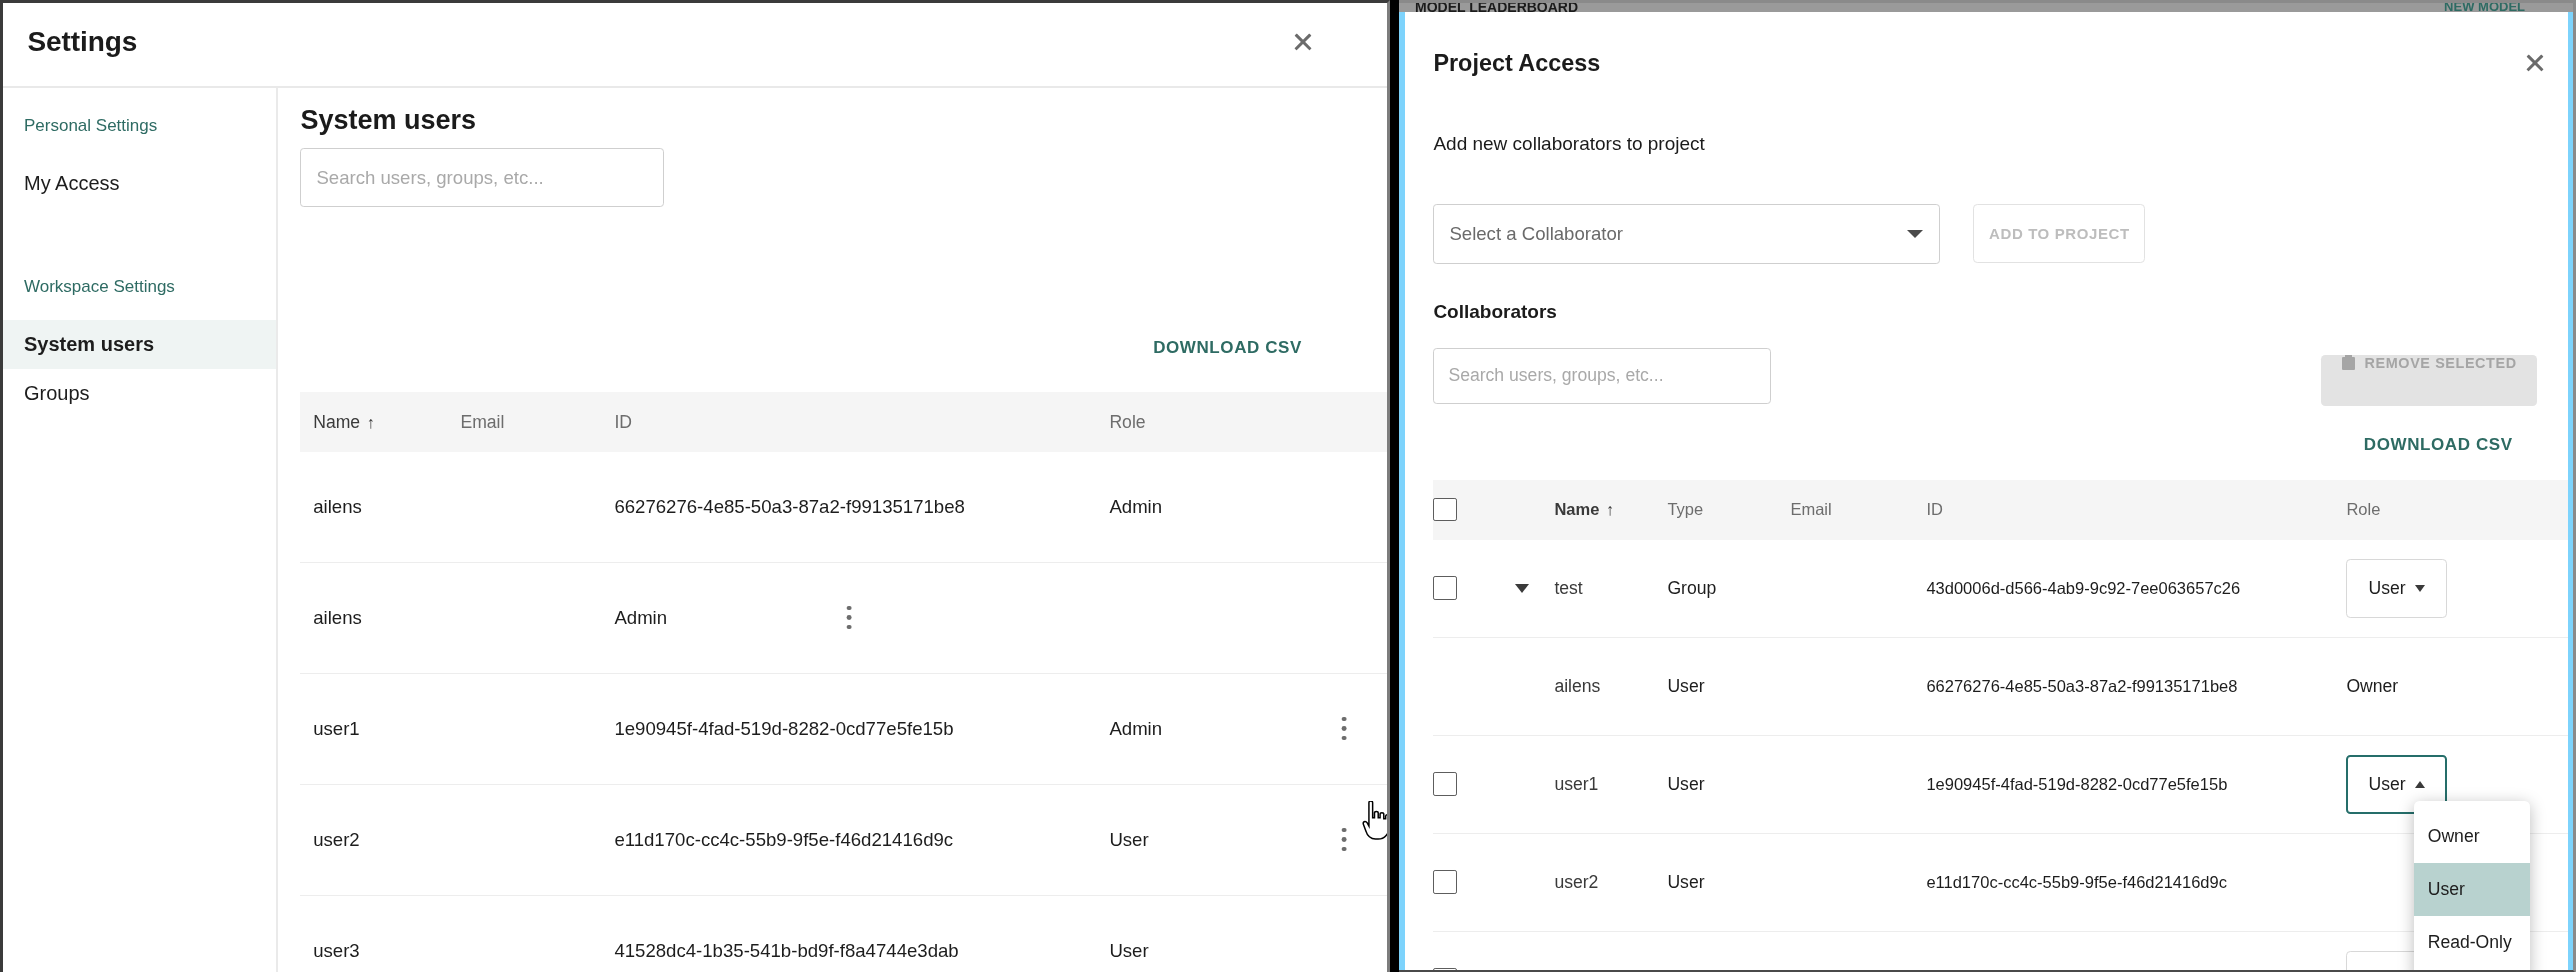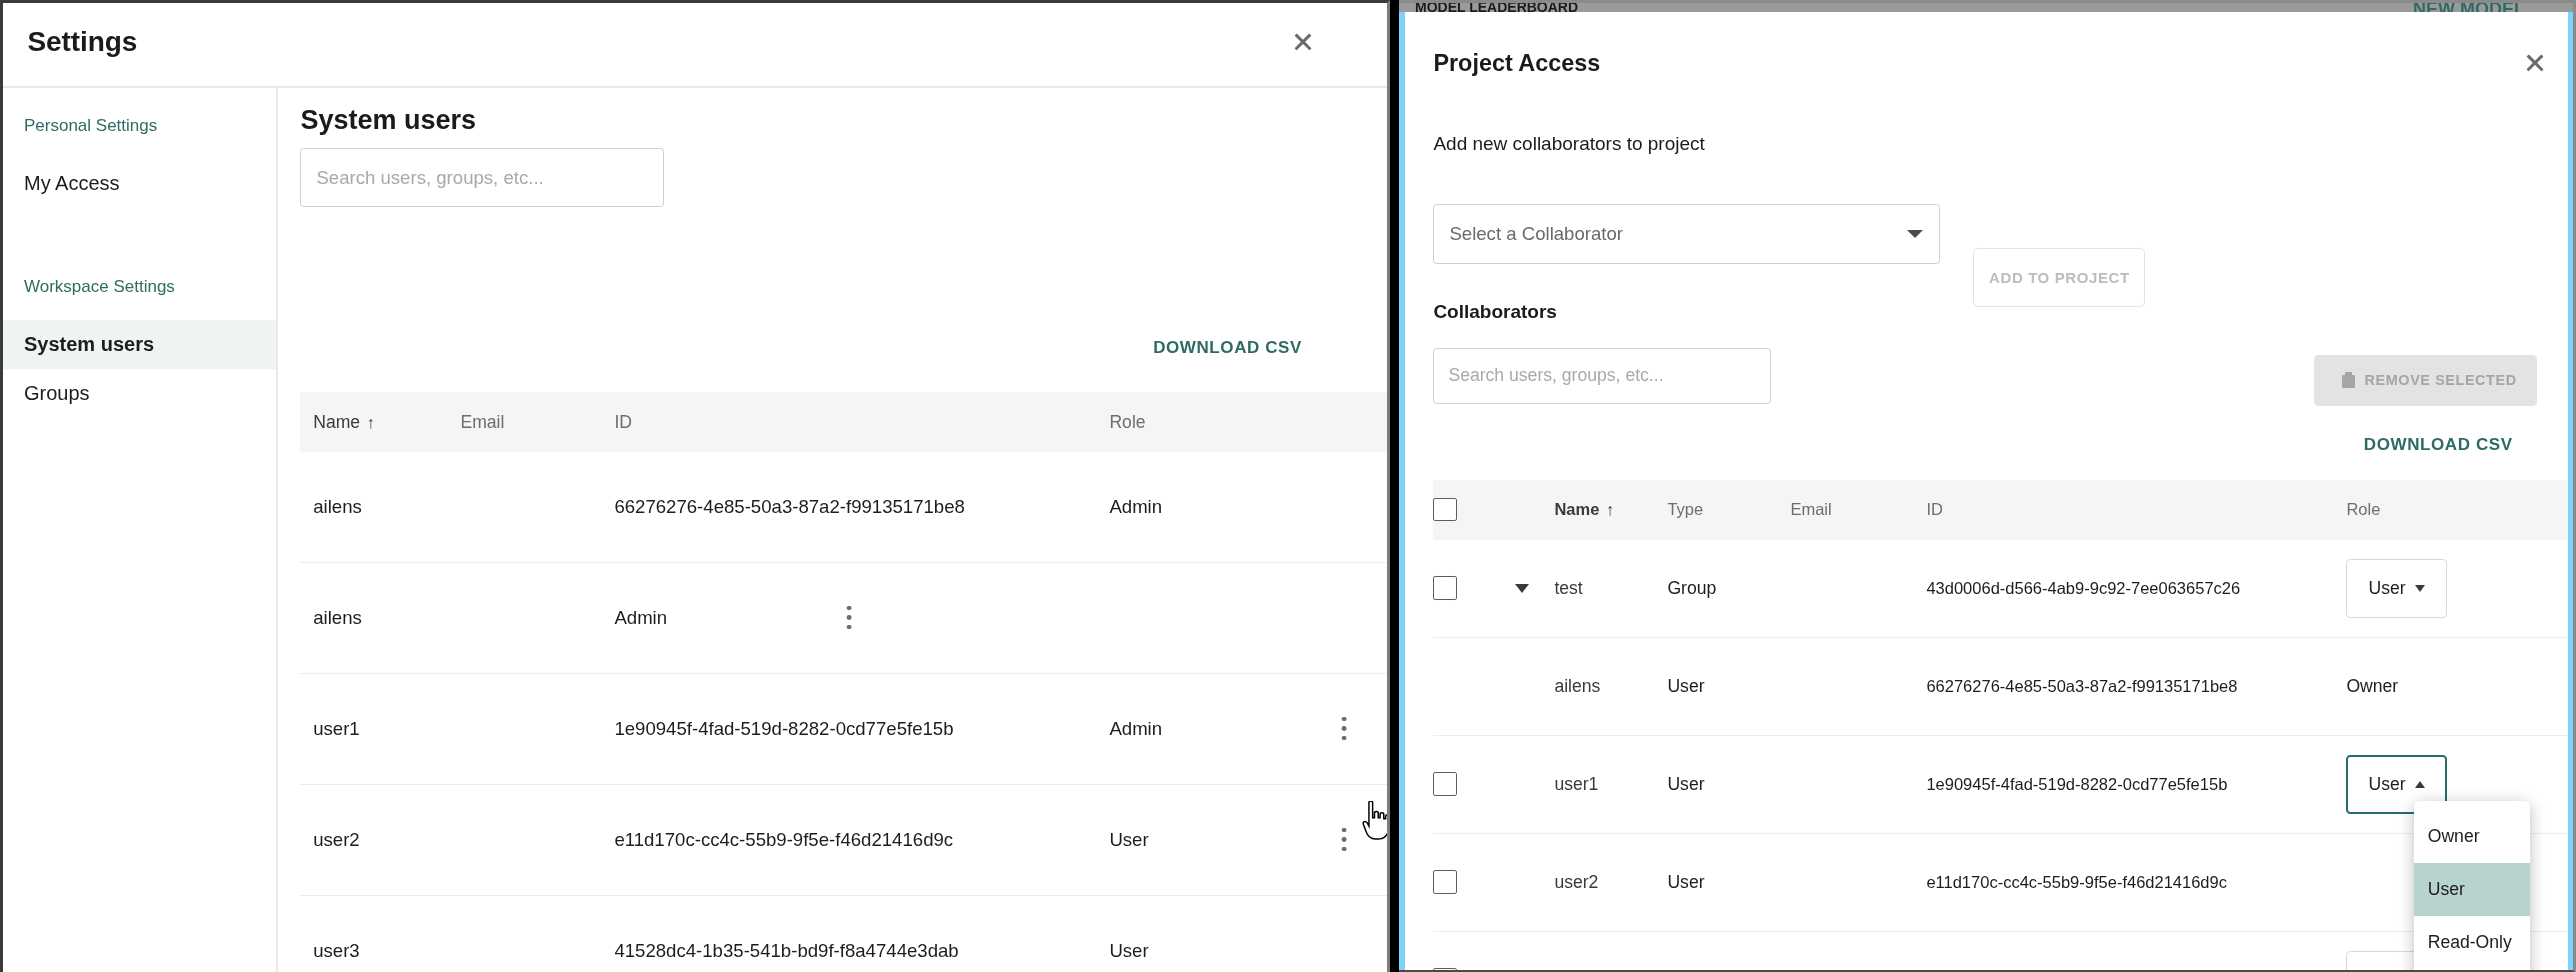--- a/index.html
+++ b/index.html
@@ -192,21 +192,21 @@
     background: #9a9a9a;
     overflow: hidden;
   }
   .behind-left {
     position: absolute; left: 16px; top: -4.3px;
     font-size: 14px; font-weight: 700; color: #1b1b1b;
     white-space: nowrap;
   }
   .behind-right {
     position: absolute; right: 48px; top: -4.3px;
-    font-size: 18px; font-weight: 700; color: #2e6b63;
+    font-size: 13px; font-weight: 700; color: #2e6b63;
     white-space: nowrap;
   }
   .right-inner {
     position: absolute;
     left: 6.4px; top: 8.5px; right: 5.3px; bottom: 0;
     background: #fff;
   }
   .pa-title {
     position: absolute; left: 28px; top: 38px;
     font-size: 23.4px; font-weight: 700; color: #1b1b1b;
@@ -245,21 +245,20 @@
     width: 172px; height: 59px;
     border: 1.1px solid #e2e2e2;
     border-radius: 4.3px;
     background: #fff;
     color: #bdbdbd;
     font-size: 15px;
     font-weight: 700;
     letter-spacing: 0.6px;
     display: flex; align-items: center; justify-content: center;
     cursor: default;
-    margin-top: 44px;
   }
   .collab-head {
     position: absolute; left: 28px; top: 289px;
     font-size: 19px; font-weight: 700; color: #1b1b1b;
   }
   .collab-search {
     position: absolute;
     left: 28px; top: 336px;
     width: 338px; height: 56px;
     border: 1.1px solid #cfcfcf;
@@ -268,27 +267,27 @@
     font-size: 17.6px; color: #1b1b1b;
     padding: 0 14px;
     font-family: "Liberation Sans", sans-serif;
   }
   .collab-search::placeholder { color: #a9a9a9; }
 
   .remove-selected-btn {
     position: absolute;
     right: 31px; top: 343px;
     height: 51px;
-    padding: 0 20px 0 28px;
+    padding: 0 20px 0 21px;
     background: #e3e3e3;
     border: none;
     border-radius: 4.3px;
     color: #a5a5a5;
     font-size: 14.4px; font-weight: 700; letter-spacing: 0.6px;
-    display: flex; align-items: center; gap: 9.6px;
+    display: flex; gap: 9.6px;
     cursor: default;
     font-family: "Liberation Sans", sans-serif;
   }
   .trash-icon {
     width: 12.8px; height: 16px;
     position: relative;
     display: inline-block;
   }
   .trash-icon::before {
     content: ""; position: absolute; left: 0; top: 2.7px;

